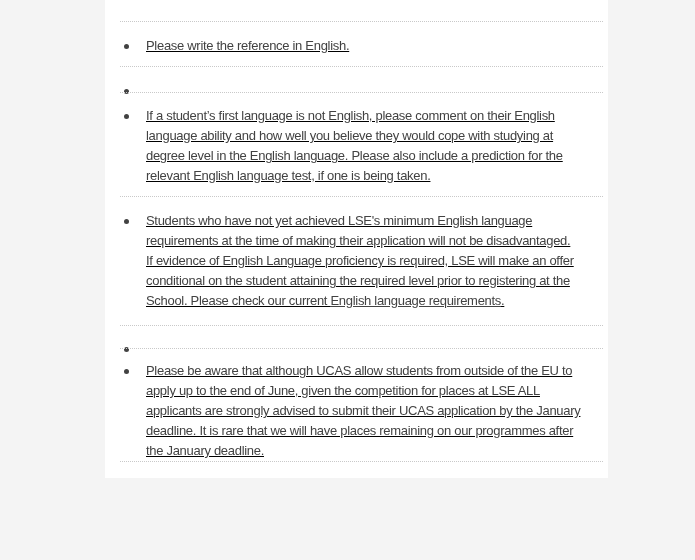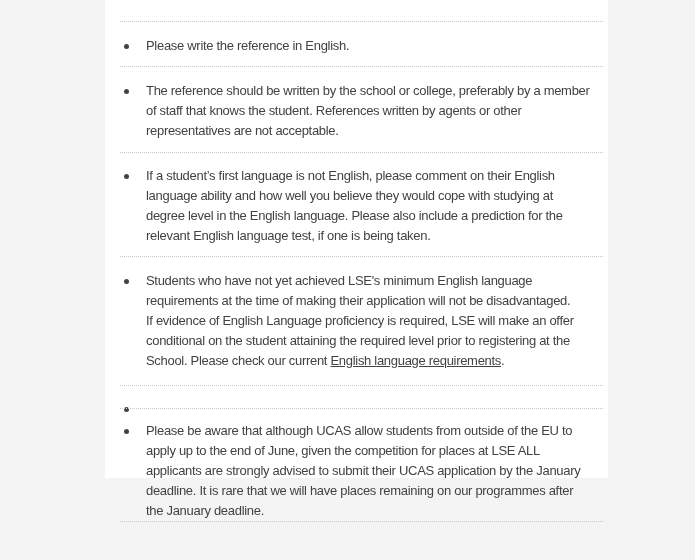--- a/index.html
+++ b/index.html
@@ -14,20 +14,21 @@
     font-family: "Liberation Sans", sans-serif;
     position: relative;
   }
   .content-panel {
     position: absolute;
     left: 105px;
     top: 0;
     width: 503px;
     height: 478px;
     background: var(--panel, #ffffff);
+    text-decoration: underline;
   }
   .lead-space {
     height: 21px;
   }
   .notes-list {
     list-style: none;
     margin: 0 5px 0 15px;
     padding: 0;
   }
   .note-item {
@@ -73,23 +74,20 @@
 
 <div class="content-panel">
   <div class="lead-space"></div>
   <ul class="notes-list" id="notes-list">
       <li class="note-item">
         <span class="bullet"></span>
         <div class="item-text"><span>Please write the reference in English.</span></div>
       </li>
       <li class="note-item">
         <span class="bullet"></span>
-        <div class="item-text"><span>The reference should be written by the school or college, preferably by a member
-of staff that knows the student. References written by agents or other
-representatives are not acceptable.</span></div>
       </li>
       <li class="note-item">
         <span class="bullet"></span>
         <div class="item-text"><span>If a student’s first language is not English, please comment on their English
 language ability and how well you believe they would cope with studying at
 degree level in the English language. Please also include a prediction for the
 relevant English language test, if one is being taken.</span></div>
       </li>
       <li class="note-item">
         <span class="bullet"></span>

